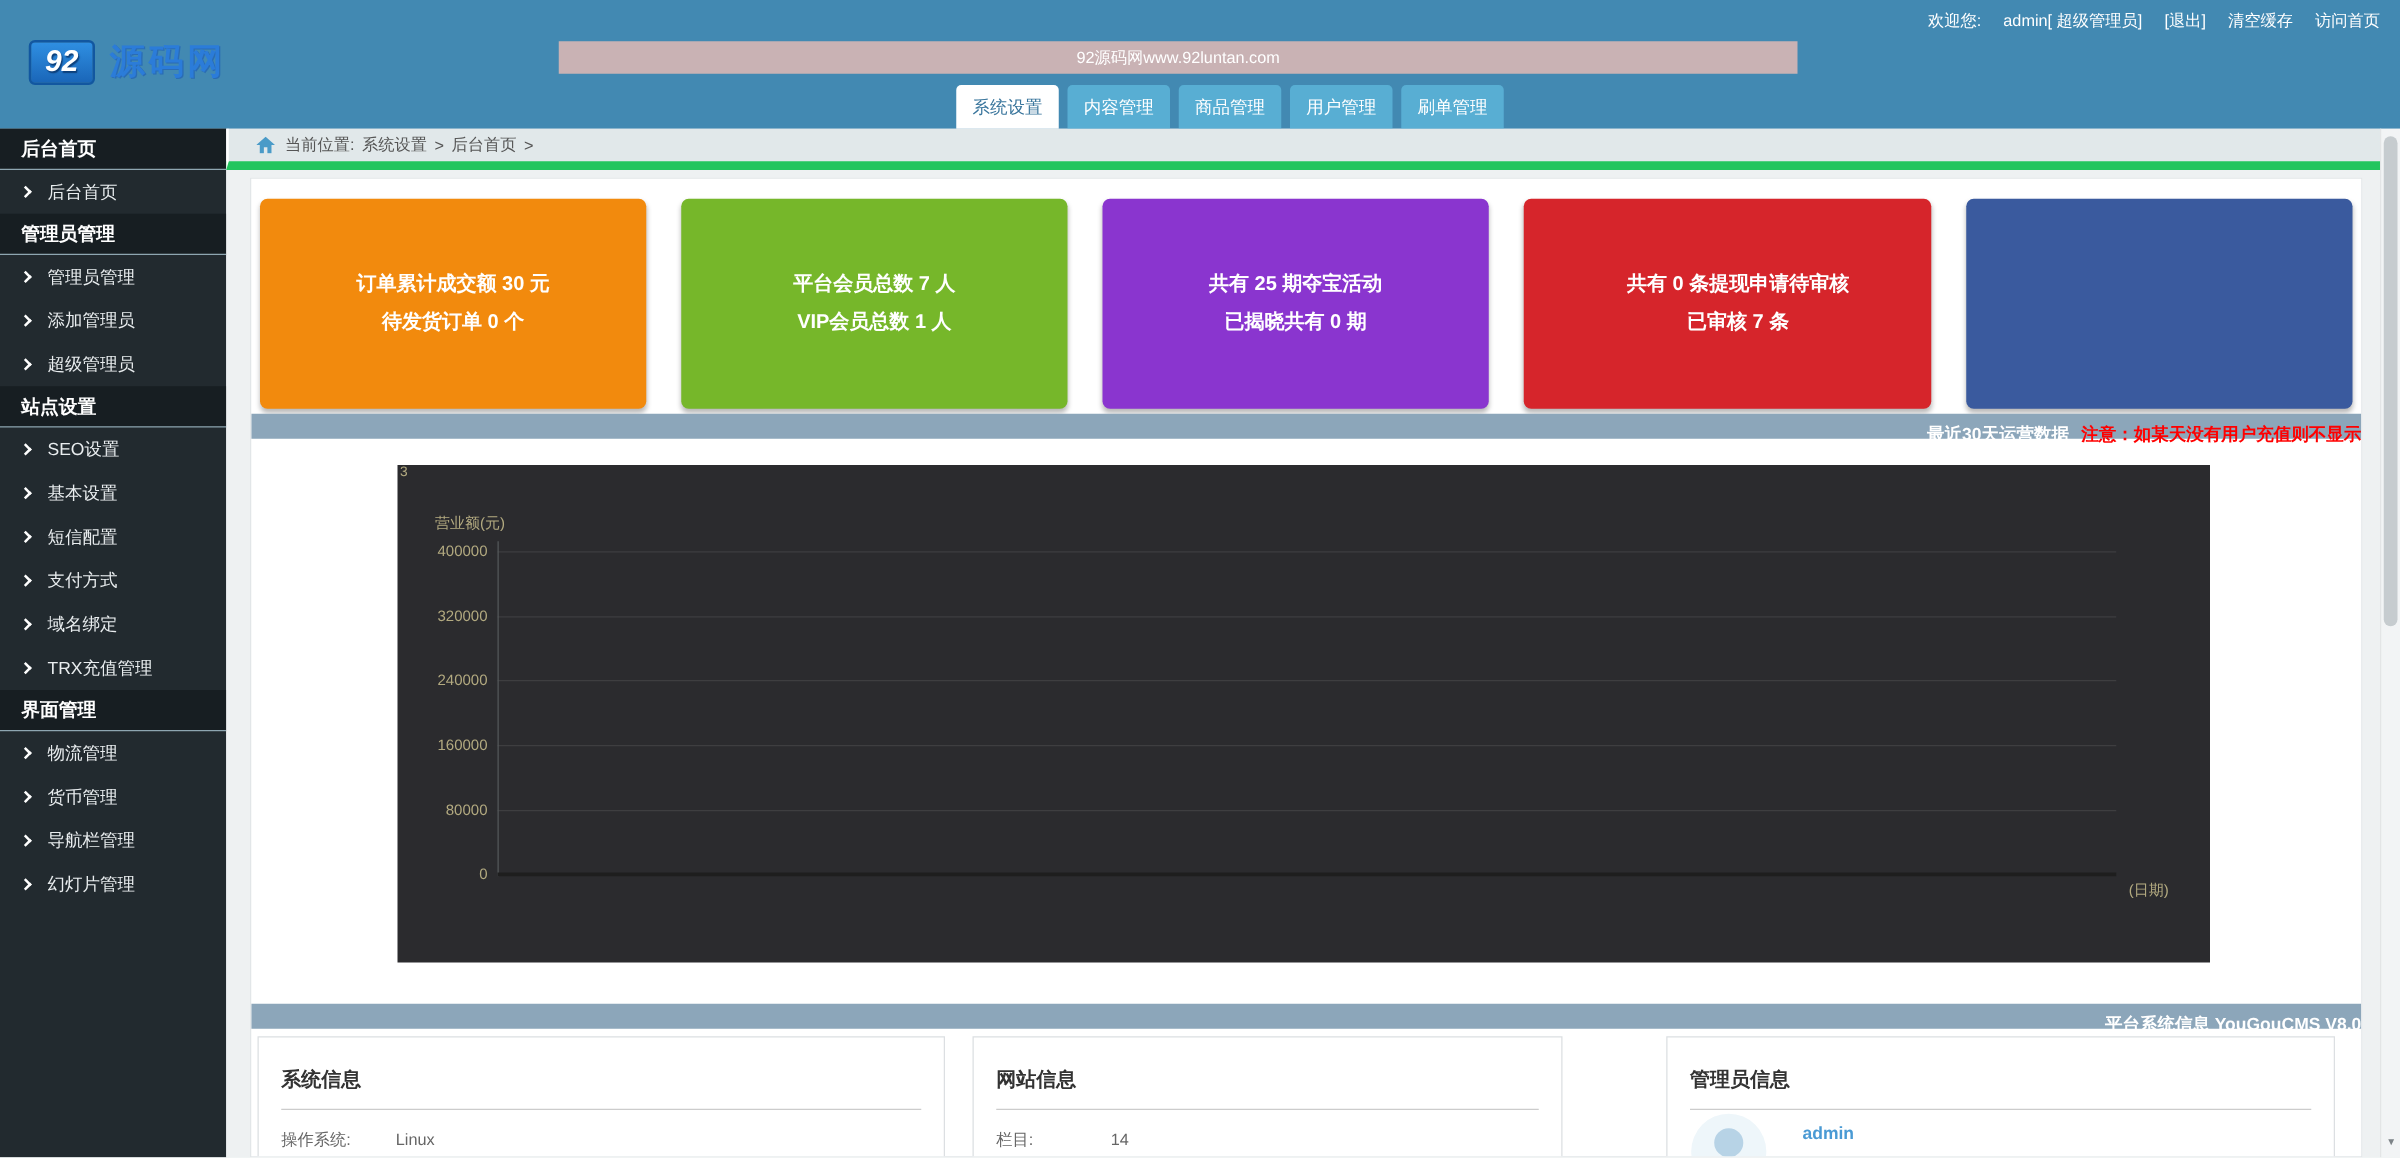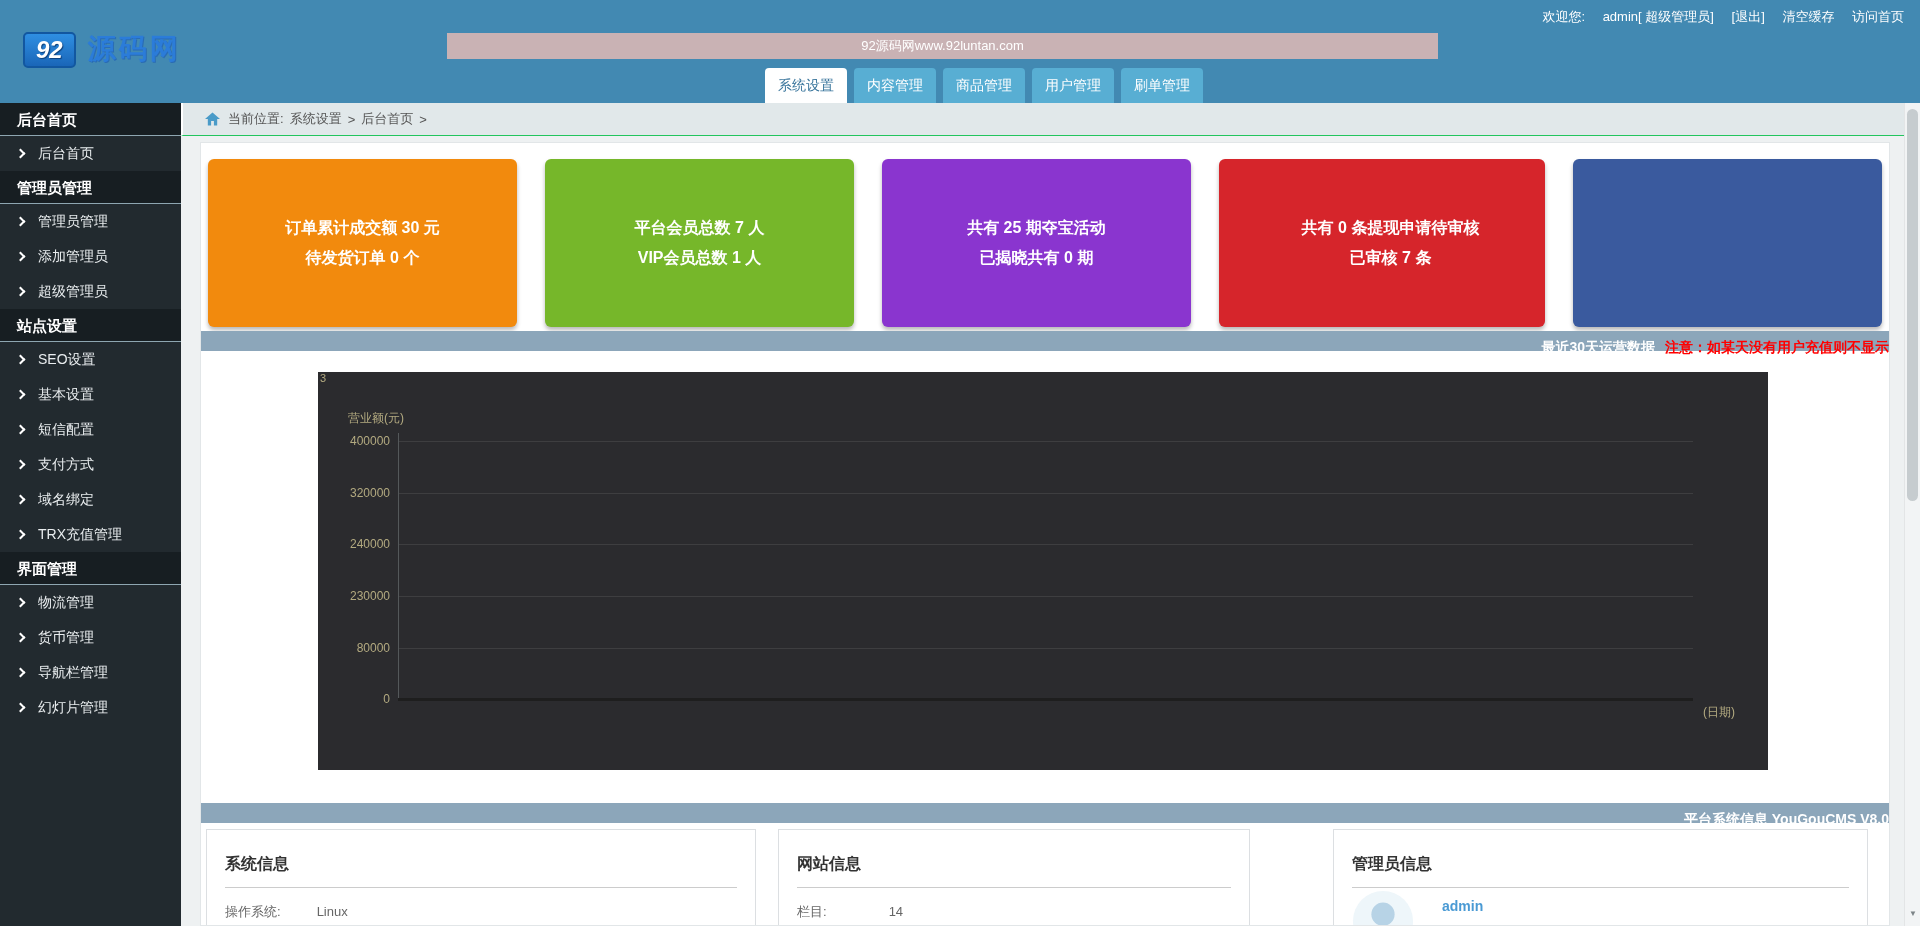--- a/index.html
+++ b/index.html
@@ -29,21 +29,21 @@
   .sidebar { position:absolute; left:0; top:103px; width:181px; height:823px; background:#222a2f; }
   .side-header { height:33px; line-height:33px; padding-left:17px; background:#171e22; color:#fff;
     font-weight:bold; font-size:15px; border-bottom:1px solid #8ea6b1; cursor:pointer; }
   .side-item { height:35px; line-height:35px; padding-left:17px; color:#e9edef; font-size:14px; cursor:pointer;
     display:flex; align-items:center; }
   .chev { display:inline-block; width:7px; height:7px; border-top:2px solid #fff; border-right:2px solid #fff;
     transform:rotate(45deg); margin-right:14px; flex:0 0 auto; }
 
   
   .breadcrumb { position:absolute; left:181px; top:103px; width:1723px; height:33px; background:#e1e8ea;
-    border-left:2px solid #fff; border-bottom:1px solid #22c55e; color:#555; font-size:13px;
+    border-left:2px solid #fff; border-bottom:7px solid #22c55e; color:#555; font-size:13px;
     display:flex; align-items:center; padding-left:22px; }
   .breadcrumb .house { margin-right:8px; display:inline-flex; }
   .breadcrumb span { margin-right:6px; }
   .breadcrumb .bc-link { cursor:pointer; }
 
   
   .content { position:absolute; left:181px; top:136px; width:1723px; height:790px; background:#eef1f2; }
   .panel { position:absolute; left:19px; top:6px; width:1690px; height:784px; background:#fff;
     border:1px solid #e2e6e8; overflow:hidden; }
 
@@ -226,21 +226,21 @@
         <span>最近30天运营数据</span>
         <span class="notice">注意：如某天没有用户充值则不显示</span>
       </div>
 
       <div class="chart">
         <div class="corner">3</div>
         <div class="ylabel">营业额(元)</div>
         <div class="tick" style="top:62px">400000</div>
         <div class="tick" style="top:114px">320000</div>
         <div class="tick" style="top:165px">240000</div>
-        <div class="tick" style="top:217px">230000</div>
+        <div class="tick" style="top:217px">160000</div>
         <div class="tick" style="top:269px">80000</div>
         <div class="tick" style="top:320px">0</div>
         <div class="grid" style="top:69px"></div>
         <div class="grid" style="top:121px"></div>
         <div class="grid" style="top:172px"></div>
         <div class="grid" style="top:224px"></div>
         <div class="grid" style="top:276px"></div>
         <div class="yaxis"></div>
         <div class="xaxis"></div>
         <div class="xlabel">(日期)</div>

